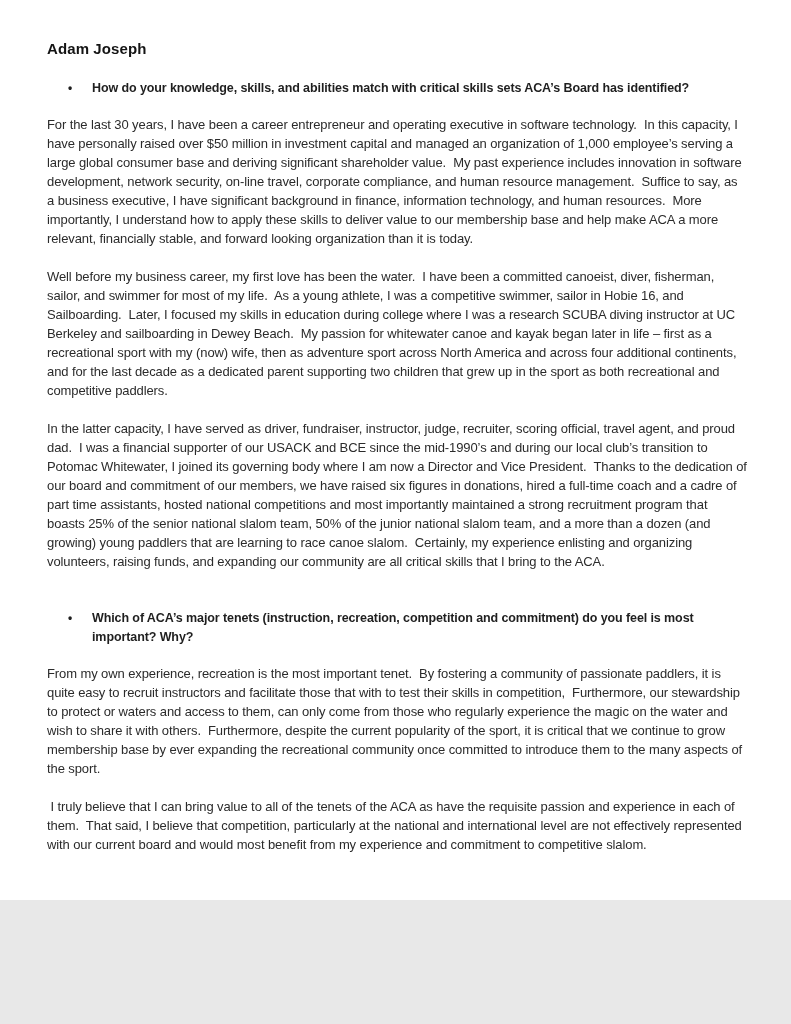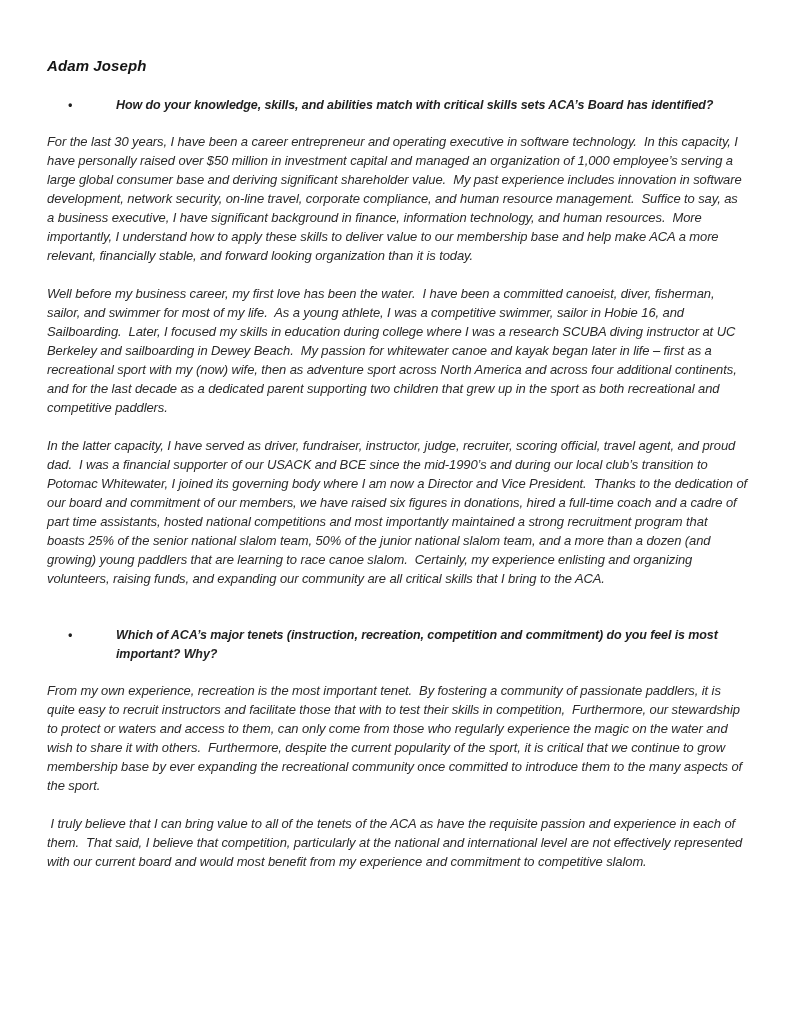--- a/index.html
+++ b/index.html
@@ -3,26 +3,25 @@
 <meta charset="utf-8">
 <style>
   * { margin: 0; padding: 0; box-sizing: border-box; }
   html, body { background: #e8e8e8; }
   body {
     width: 791px;
     font-family: "Liberation Sans", sans-serif;
   }
   .page {
     width: 791px;
-    height: 1024px;
+    height: 900px;
     background: #ffffff;
-    padding: 57px 43px 40px 47px;
+    padding: 40px 43px 40px 47px;
     color: #262626;
     overflow: hidden;
-    font-style: italic;
   }
   .doc-title {
     font-size: 15px;
     font-weight: 700;
     color: #141414;
     letter-spacing: 0.1px;
     margin-bottom: 22px;
   }
   .question-row {
     display: flex;
@@ -37,21 +36,20 @@
   .question-row.spaced-before {
     margin-top: 38px;
   }
   .bullet {
     flex: 0 0 24px;
     width: 24px;
     font-size: 12px;
   }
   .question-text {
     flex: 1;
-    margin-left: 24px;
   }
   p.body-para {
     font-size: 13px;
     line-height: 19px;
     letter-spacing: -0.1px;
     margin-bottom: 19px;
     white-space: pre-wrap;
     color: #2b2b2b;
   }
 </style>

